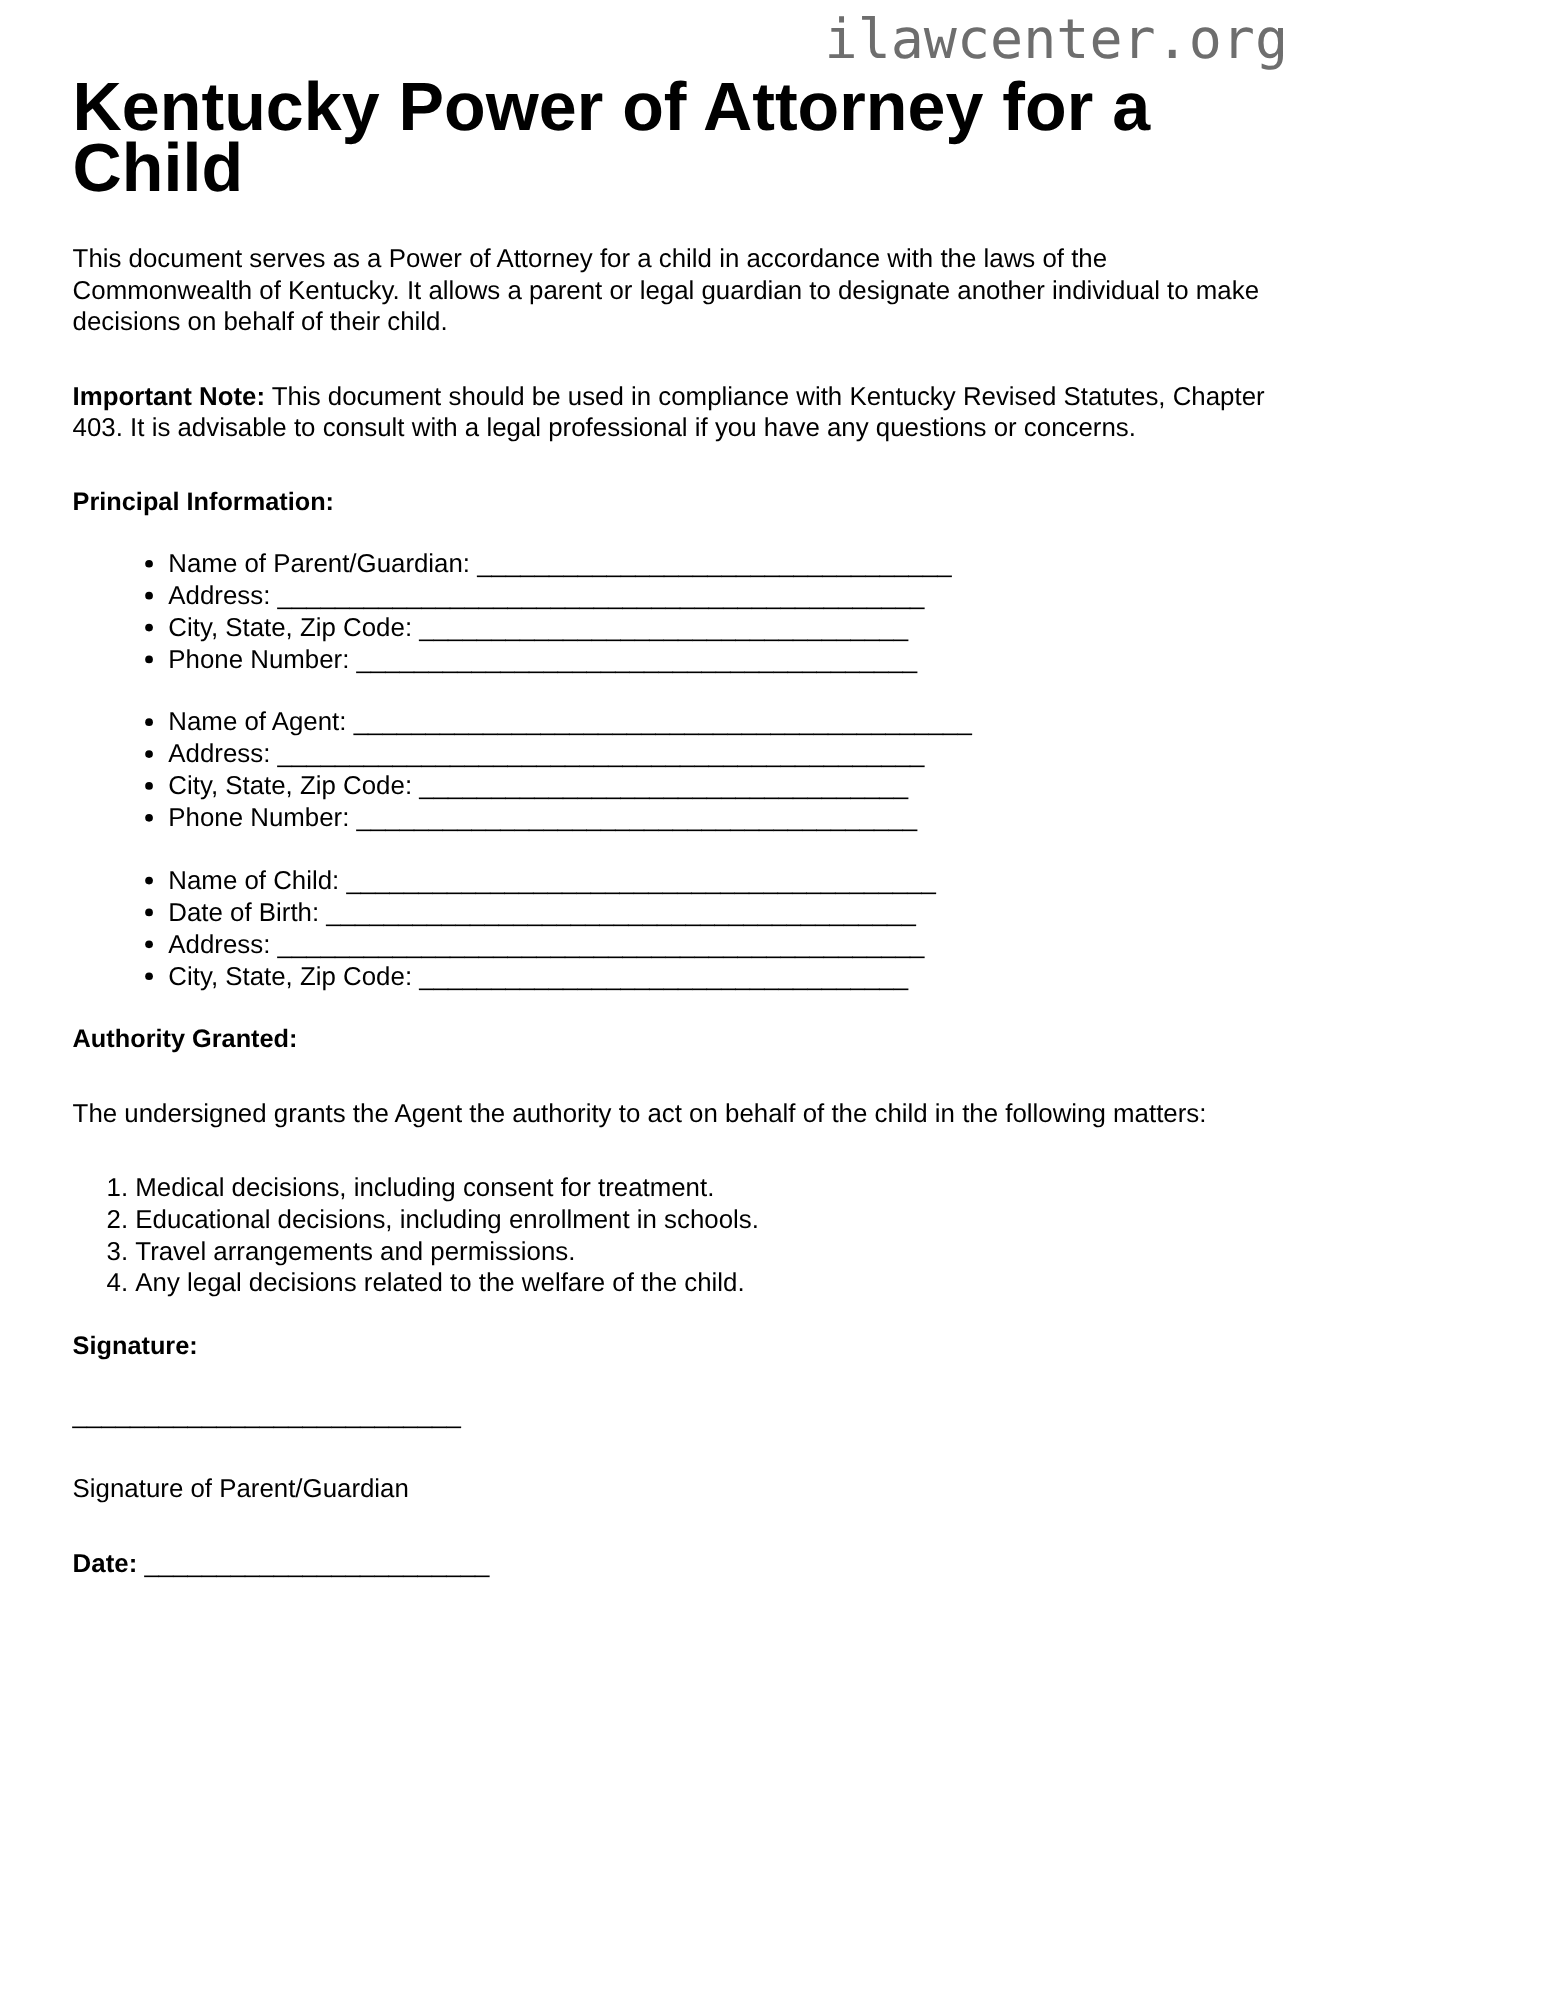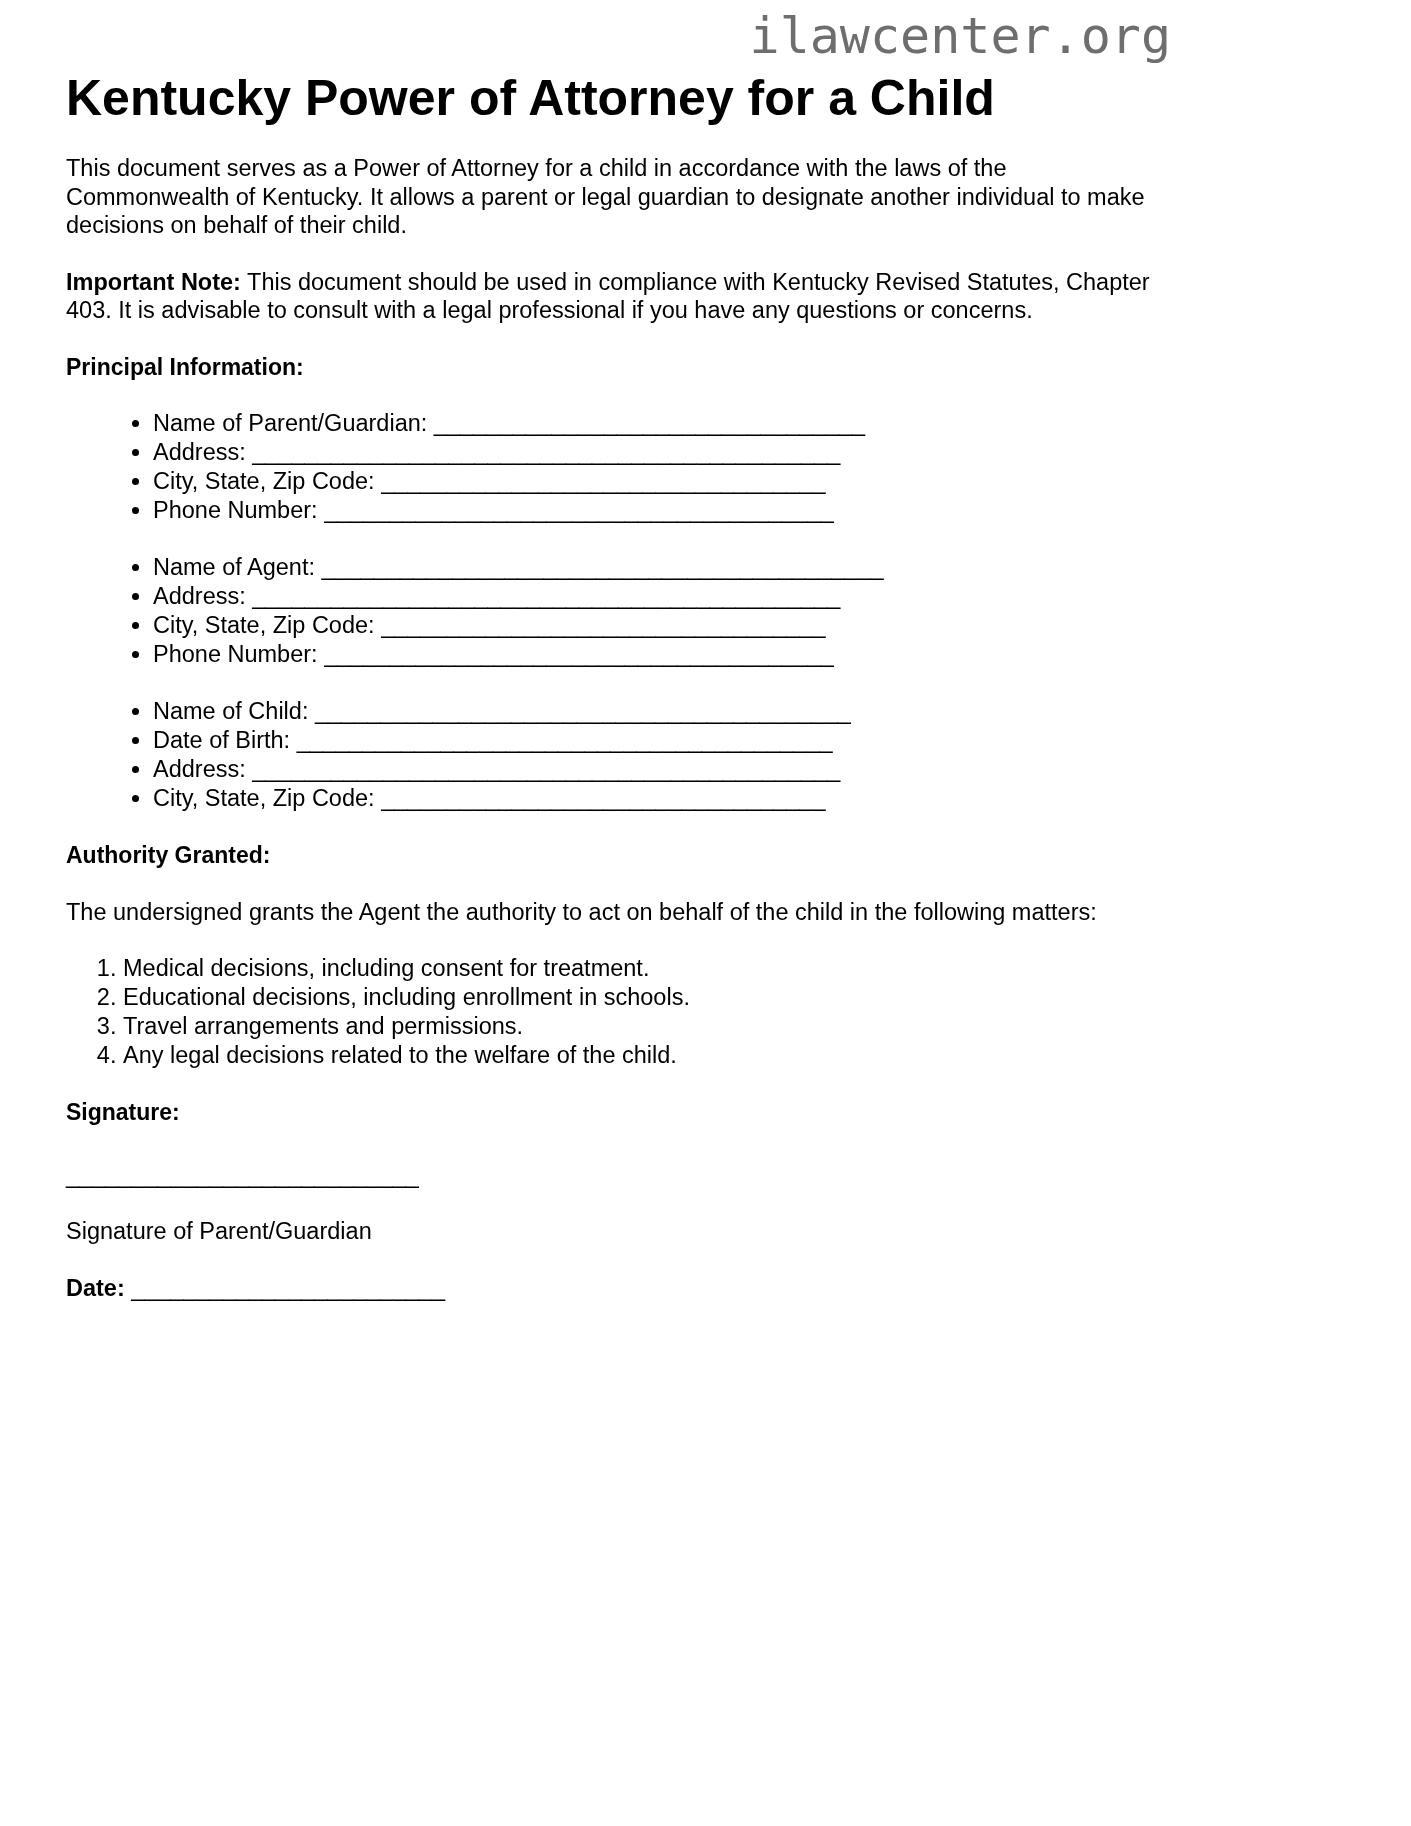--- a/index.html
+++ b/index.html
@@ -24,26 +24,26 @@
   .site-name {
     text-align: right;
     font-family: "DejaVu Sans Mono", monospace;
     font-size: 50px;
     line-height: 52px;
     color: #6e6e6e;
     white-space: nowrap;
   }
   h1.doc-title {
     margin: 8px 0 0 0;
-    font-size: 50px;
+    font-size: 62px;
     line-height: 56px;
     font-weight: bold;
     letter-spacing: 0px;
   }
-  p { margin: 28px 0; }
+  p { margin: 39px 0; }
   h2.section-heading {
     margin: 28px 0;
     font-size: 23px;
     line-height: 28.5px;
     font-weight: bold;
   }
   ul.field-list {
     margin: 28px 0;
     padding-left: 87px;
     list-style-type: disc;

